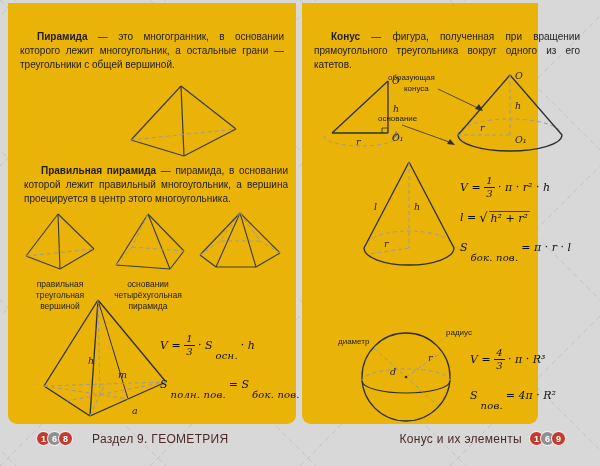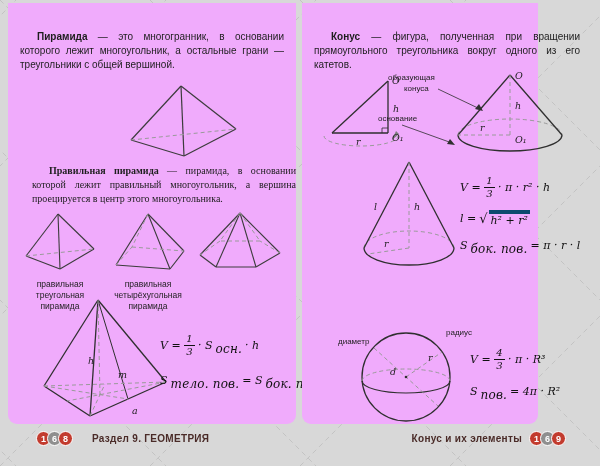--- a/index.html
+++ b/index.html
@@ -7,21 +7,21 @@
   body {
     position:relative;
     font-family:"Liberation Sans", sans-serif;
     background:#d8d8d8;
     overflow:hidden;
     color:#222;
   }
   #bg-pattern { position:absolute; inset:0; }
   .page {
     position:absolute; top:3px; height:421px;
-    background:#f0abfc;
+    background:#eab308;
     border-radius:0 0 9px 9px;
   }
   .page-left  { left:8px;   width:288px; }
   .page-right { left:302px; width:236px; }
 
   .para {
     position:absolute;
     font-size:10px; line-height:1.42;
     text-align:justify; text-indent:17px;
     color:#1d1d1d;
@@ -44,30 +44,30 @@
 
   .formula-block { position:absolute; display:flex; flex-direction:column; }
   .formula {
     display:flex; align-items:center; gap:3px;
     font-family:"DejaVu Serif", serif; font-style:italic;
     font-size:11px; color:#111; white-space:nowrap;
   }
   .frac { display:inline-flex; flex-direction:column; align-items:center;
           font-size:10px; line-height:1.15; }
   .frac .num { border-bottom:1px solid #111; padding:0 2.5px; }
-  .formula sub { font-size:12px; transform:translateY(4px); letter-spacing:0.2px; }
+  .formula sub { font-size:10px; transform:translateY(4px); letter-spacing:0.2px;margin-top:12px; }
   .radical { font-size:13px; font-style:normal; }
-  .radicand { border-top:4px solid #0c4a6e; padding:0 2px; margin-left:-2px; }
+  .radicand { border-top:1px solid #0c4a6e; padding:0 2px; margin-left:-2px; }
 
   .footer { position:absolute; left:0; right:0; top:424px; height:42px; }
   .footer-group { position:absolute; top:7px; display:flex; align-items:center; gap:7px; }
   .footer-left  { left:36px; }
   .footer-right { right:34px; }
   .footer-label {
-    font-size:10px; font-weight:bold; letter-spacing:0.3px; color:#4a2b28;padding-left:12px;
+    font-size:12px; font-weight:normal; letter-spacing:0.3px; color:#4a2b28;padding-left:12px;
   }
   .badge { display:inline-flex; }
   .badge-c {
     width:15px; height:15px; border-radius:50%;
     display:flex; align-items:center; justify-content:center;
     color:#fff; font-size:9px; font-weight:bold;
     border:1.5px solid #ffffff;
   }
   .badge-c + .badge-c { margin-left:-4px; }
   .badge-red  { background:#c23b2e; }
@@ -107,54 +107,54 @@
         <line x1="77" y1="3" x2="27" y2="57"></line>
           <line x1="77" y1="3" x2="80" y2="73"></line>
         <line x1="77" y1="3" x2="132" y2="46"></line>
           <line x1="27" y1="57" x2="80" y2="73"></line>
         <line x1="80" y1="73" x2="132" y2="46"></line>
       </g>
       <line x1="27" y1="57" x2="132" y2="46" stroke="#9a9a9a" stroke-width="1" stroke-dasharray="4 3"></line>
     </svg>
   </div>
 
-  <div class="para" style="left:24px; top:161px; width:264px;font-family:Liberation Serif, serif;">
+  <div class="para" style="left:16px; top:161px; width:264px;">
     <b>Правильная пирамида</b><span> — пирамида, в основании которой лежит правильный многоугольник, а вершина проецируется в центр этого многоугольника.</span>
   </div>
 
   <div class="pyra-row" style="left:8px; top:208px; width:272px;">
     <div class="pyra-col">
       <svg width="88" height="62" viewBox="0 0 88 62">
         <g fill="none" stroke="#3c3c3c" stroke-width="1.1">
           <line x1="42" y1="3" x2="10" y2="45"></line>
             <line x1="42" y1="3" x2="44" y2="58"></line>
           <line x1="42" y1="3" x2="78" y2="38"></line>
             <line x1="10" y1="45" x2="44" y2="58"></line>
           <line x1="44" y1="58" x2="78" y2="38"></line>
         </g>
         <line x1="10" y1="45" x2="78" y2="38" stroke="#9a9a9a" stroke-width="1" stroke-dasharray="4 3"></line>
       </svg>
-      <div class="caption">правильная треугольная пирамида</div>
+      <div class="caption">правильная треугольная вершиной</div>
     </div>
     <div class="pyra-col">
       <svg width="88" height="62" viewBox="0 0 88 62">
         <g fill="none" stroke="#3c3c3c" stroke-width="1.1">
           <line x1="44" y1="3" x2="12" y2="54"></line>
             <line x1="44" y1="3" x2="66" y2="58"></line>
           <line x1="44" y1="3" x2="80" y2="40"></line>
             <line x1="12" y1="54" x2="66" y2="58"></line>
           <line x1="66" y1="58" x2="80" y2="40"></line>
         </g>
         <g fill="none" stroke="#9a9a9a" stroke-width="1" stroke-dasharray="4 3">
           <line x1="12" y1="54" x2="28" y2="36"></line>
             <line x1="28" y1="36" x2="80" y2="40"></line>
           <line x1="44" y1="3" x2="28" y2="36"></line>
         </g>
       </svg>
-      <div class="caption">правильная четырёхугольная пирамида</div>
+      <div class="caption">основании четырёхугольная пирамида</div>
     </div>
     <div class="pyra-col">
       <svg width="96" height="62" viewBox="0 0 96 62">
         <g fill="none" stroke="#3c3c3c" stroke-width="1.1">
           <line x1="48" y1="2" x2="8" y2="44"></line>
             <line x1="48" y1="2" x2="24" y2="56"></line>
           <line x1="48" y1="2" x2="64" y2="56"></line>
             <line x1="48" y1="2" x2="88" y2="42"></line>
           <line x1="8" y1="44" x2="24" y2="56"></line>
             <line x1="24" y1="56" x2="64" y2="56"></line>
@@ -200,21 +200,21 @@
       <span class="frac">
           <span class="num">1</span>
           <span class="den">3</span>
         </span>
       <span>· S</span>
         <sub>осн.</sub>
       <span>· h</span>
     </div>
     <div class="formula">
       <span>S</span>
-        <sub>тело. пов.</sub>
+        <sub>полн. пов.</sub>
       <span>= S</span>
         <sub>бок. пов.</sub>
       <span>+ S</span>
         <sub>осн.</sub>
     </div>
   </div>
 </div>
 
 <div class="page page-right">
 

